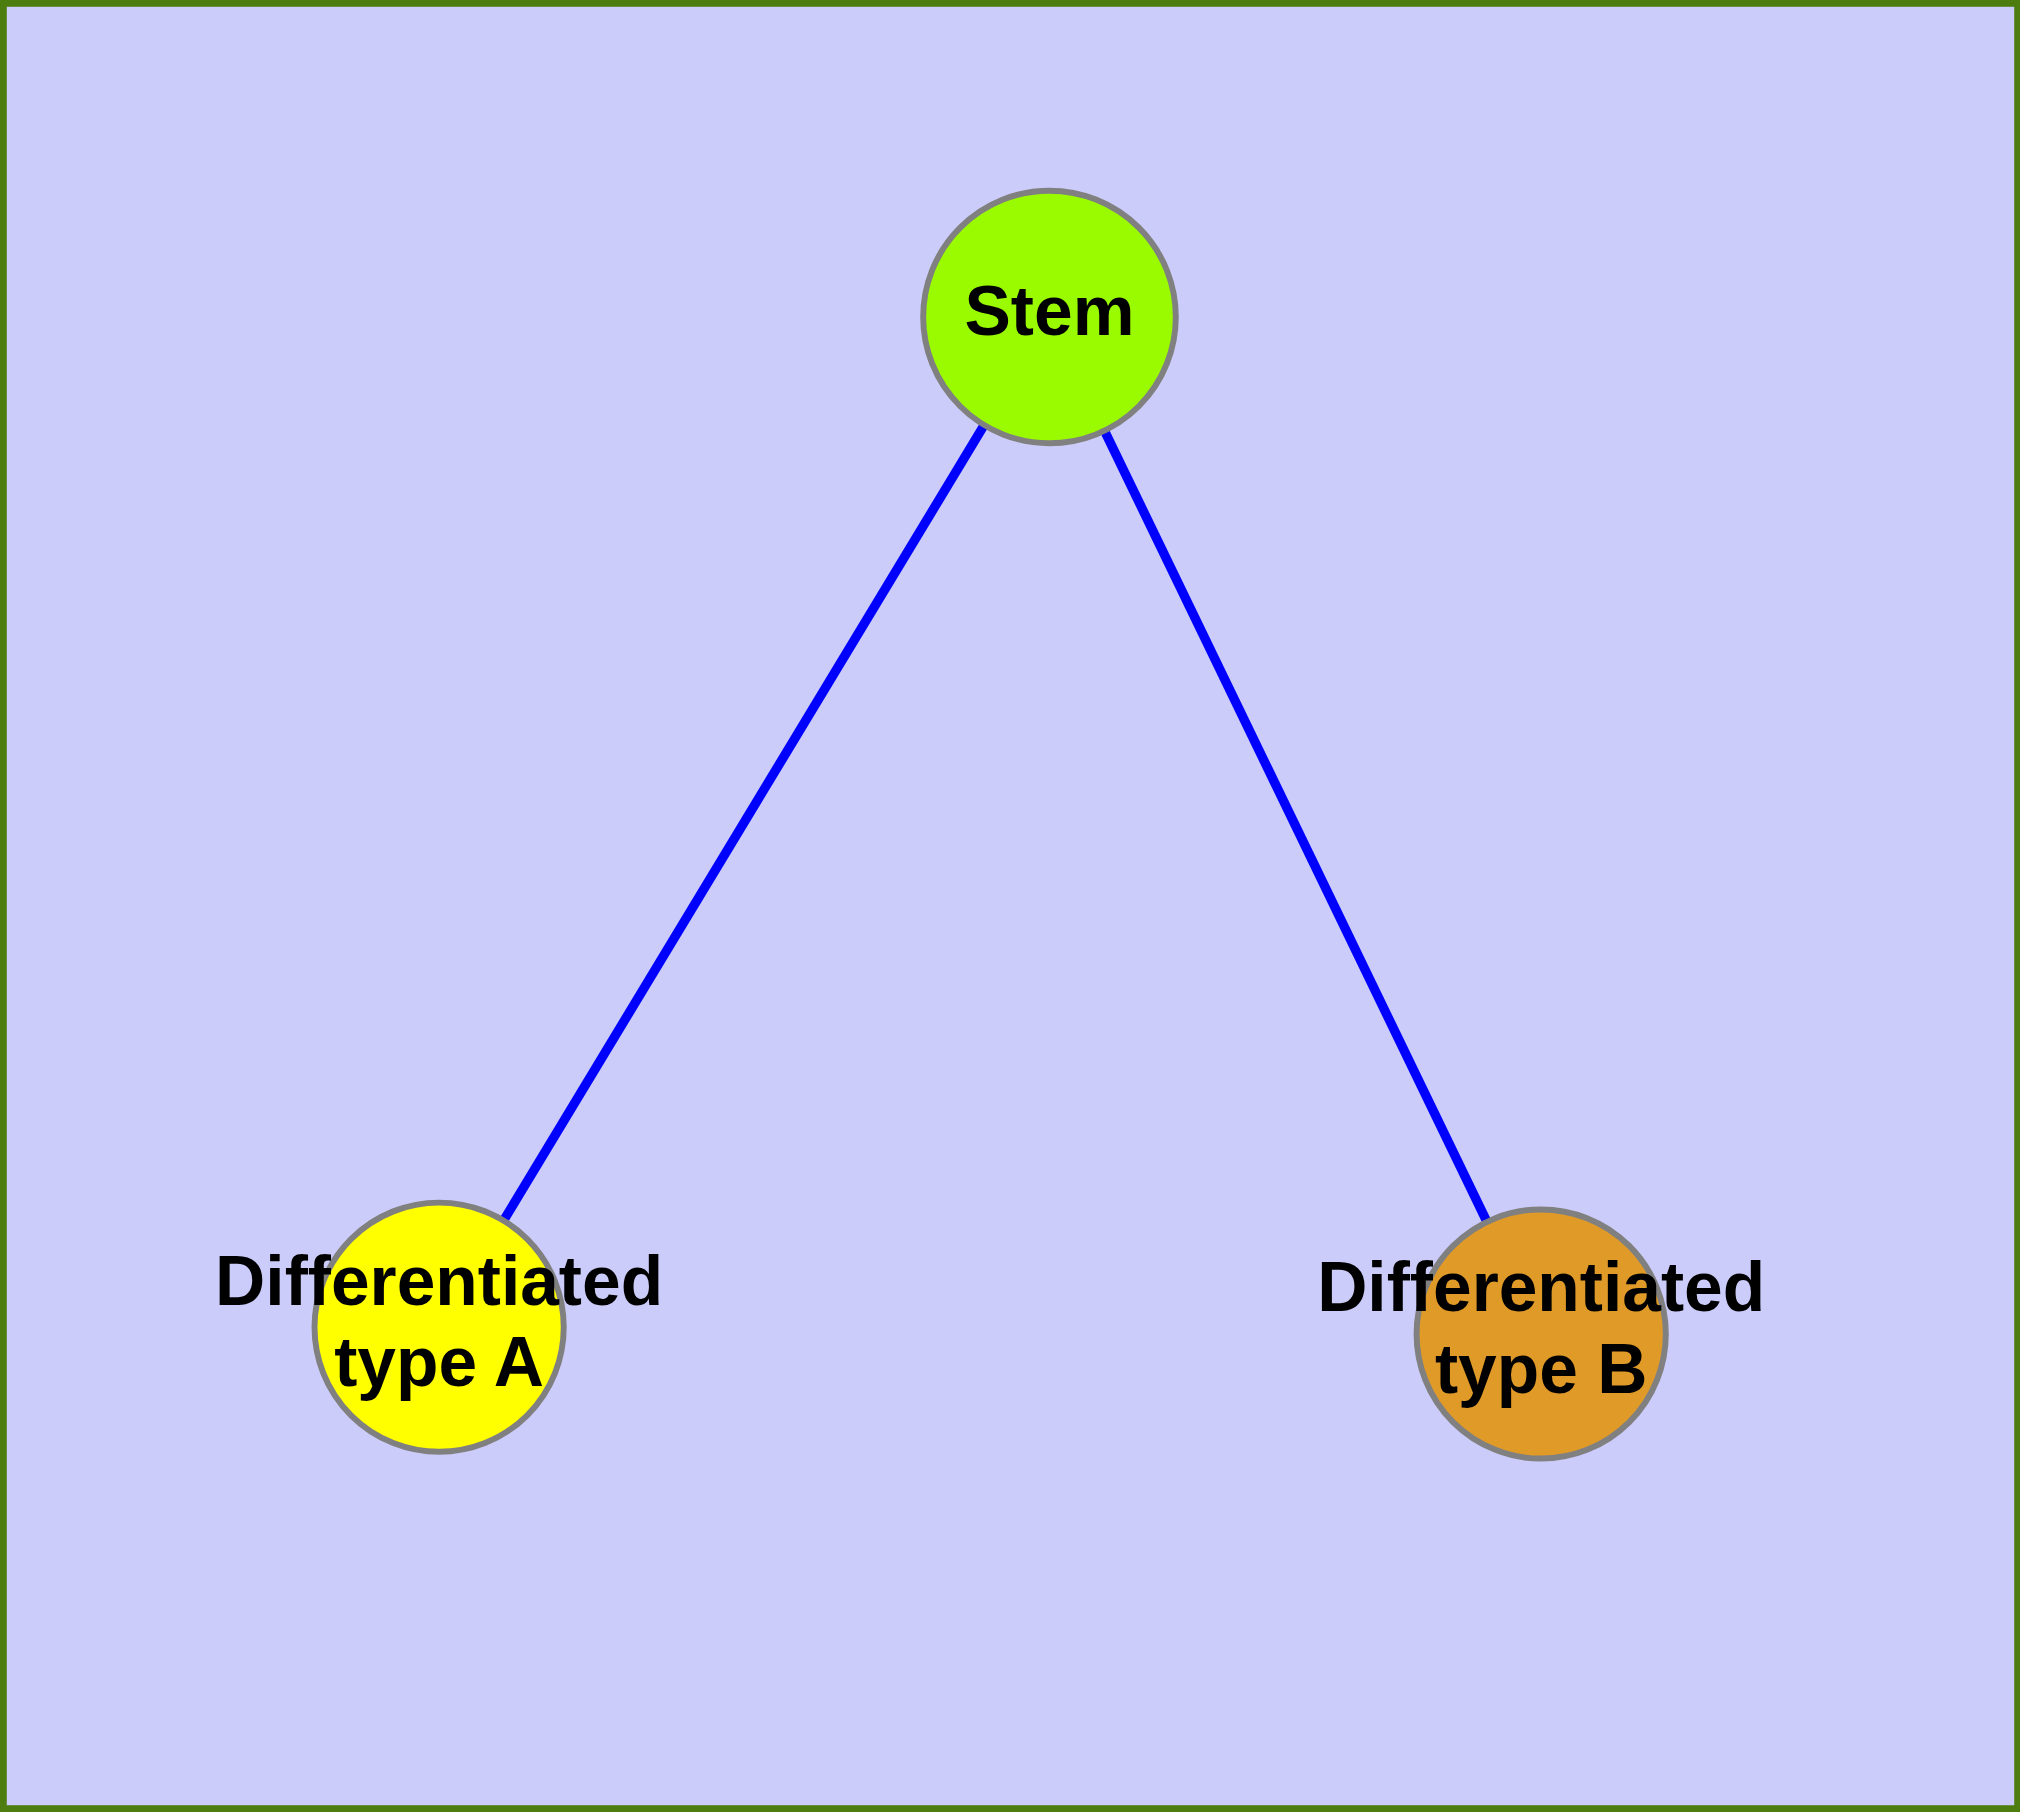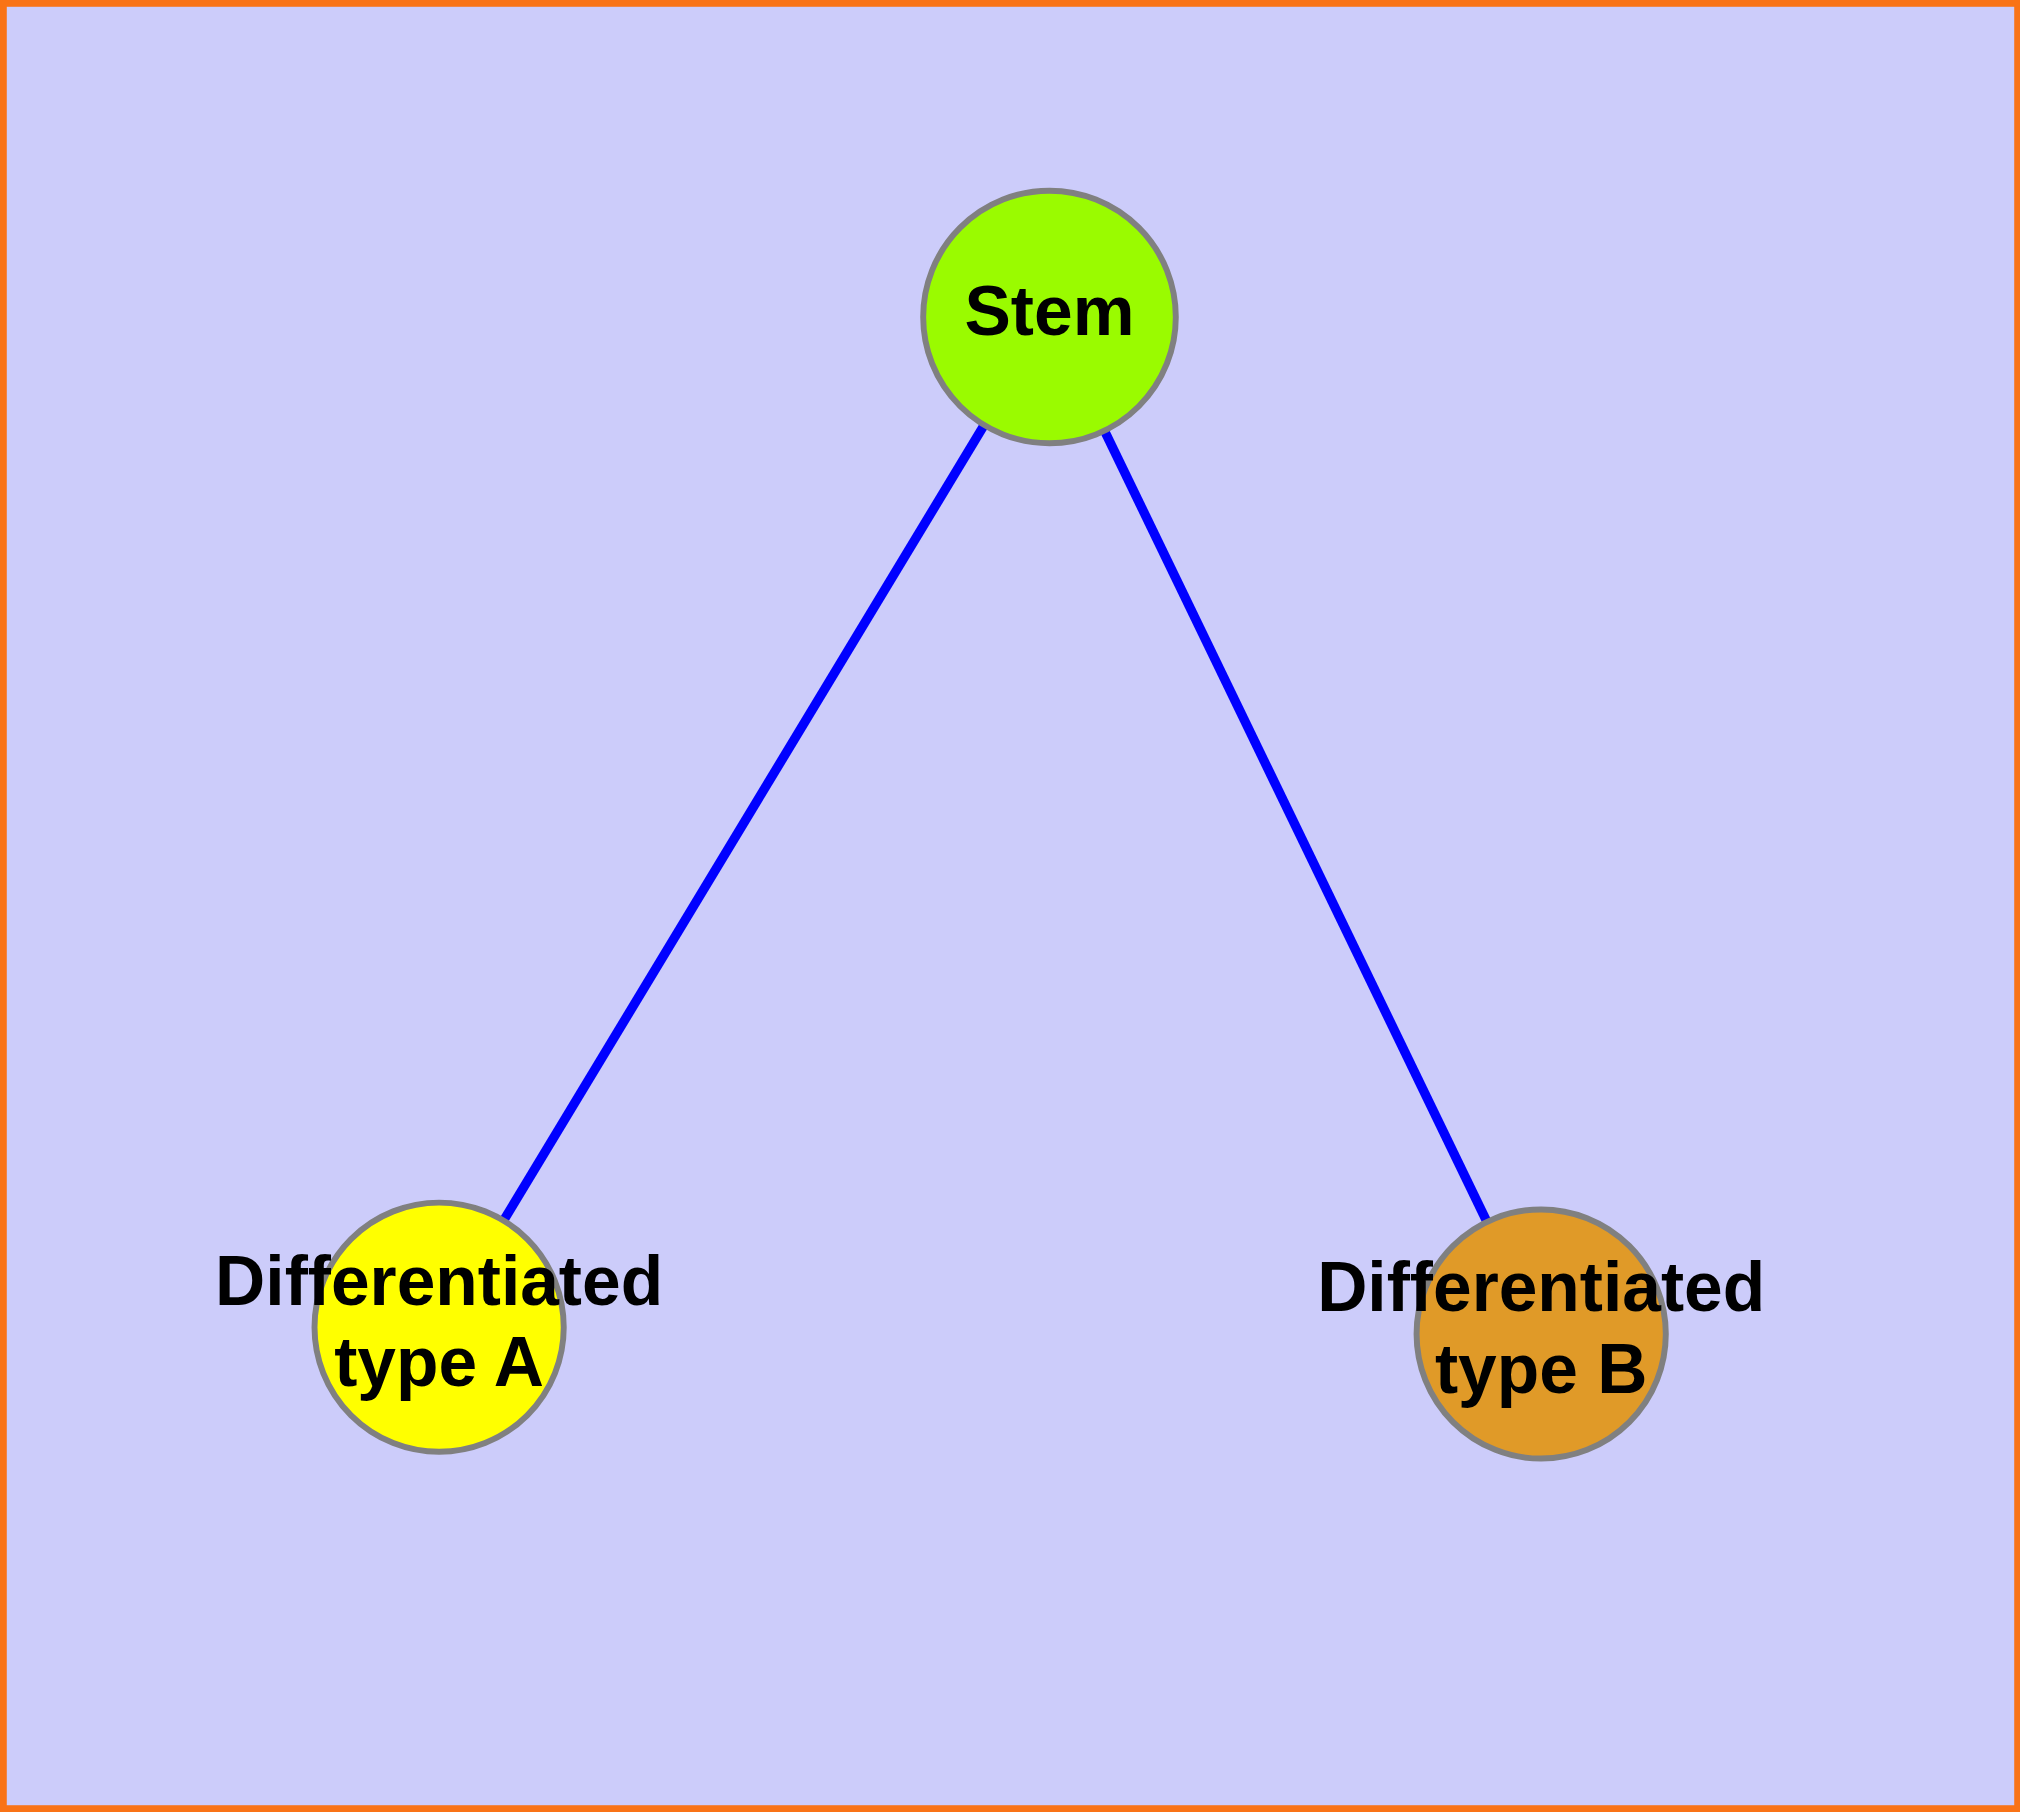--- a/index.html
+++ b/index.html
@@ -34,21 +34,21 @@
     font-weight: bold;
     fill: #000000;
     text-anchor: middle;
     dominant-baseline: middle;
     paint-order: normal;
   }
 </style>
 </head>
 <body style="background: rgb(255, 255, 255);">
 
-<div id="graph-canvas" style="background: #f97316; text-align: right;">
+<div id="graph-canvas" style="background: #4d7c0f; text-align: right;">
   <svg id="graph-svg" viewBox="0 0 2384 2138" preserveAspectRatio="none" xmlns="http://www.w3.org/2000/svg" style="width: 2021px; height: 1812px;">
 
     <rect id="canvas-bg" x="8" y="8" width="2368" height="2122" fill="#ccccfa"></rect>
 
     <g id="edge-layer">
         <line x1="1238" y1="374" x2="518" y2="1566" stroke="#0000ff" stroke-width="11" stroke-linecap="butt"></line>
         <line x1="1238" y1="374" x2="1818" y2="1574" stroke="#0000ff" stroke-width="11" stroke-linecap="butt"></line>
       </g>
     <g id="node-layer">
         <g>

